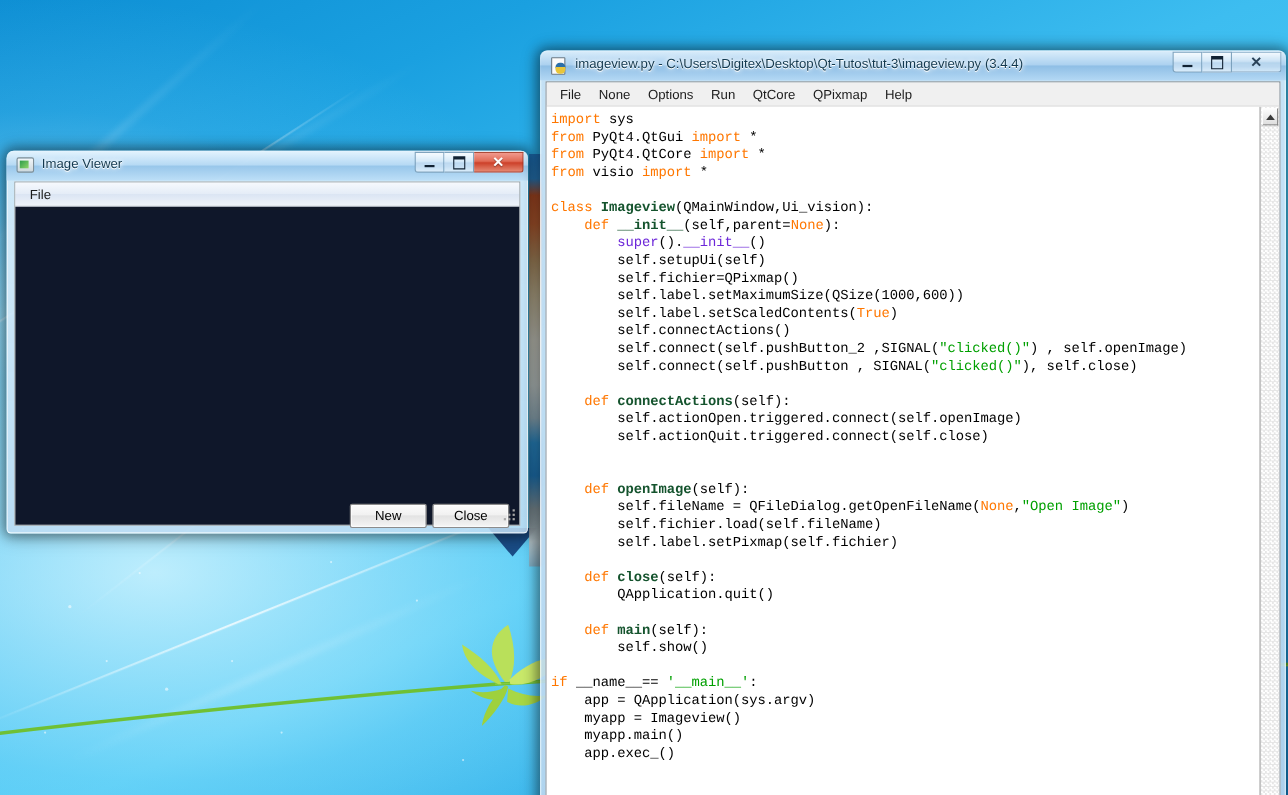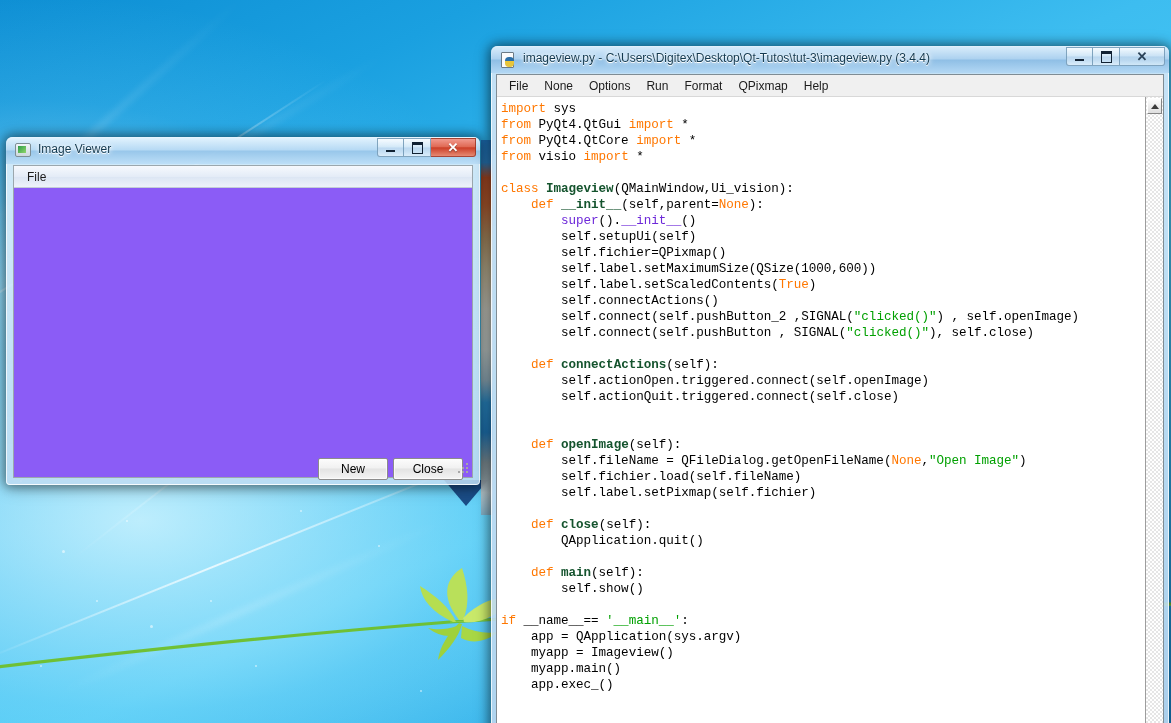--- a/index.html
+++ b/index.html
@@ -156,21 +156,21 @@
     border-bottom: 1px solid #c3cdd8;
     display: flex; align-items: center;
     padding-left: 6px;
   }
   #iv-menubar .mi {
     font-size: 12px; color: #1c1c1c;
     padding: 2px 7px;
   }
   #iv-canvas {
     position: absolute; left: 0; right: 0; top: 22px; bottom: 0;
-    background: #8b5cf6;
+    background: #0f172a;
   }
   .qt-btn {
     position: absolute;
     height: 22px;
     background: linear-gradient(to bottom, #fcfcfc 0%, #f1f1f1 45%, #e3e3e3 50%, #f4f4f4 100%);
     border: 1px solid #8c8c8c;
     border-radius: 2px;
     font-size: 12px;
     color: #000;
     display: flex; align-items: center; justify-content: center;
@@ -381,21 +381,21 @@
         </div>
       </div>
     </div>
 
     <div id="idle-client">
       <div id="idle-menubar">
         <span class="mi">File</span>
         <span class="mi">None</span>
         <span class="mi">Options</span>
         <span class="mi">Run</span>
-        <span class="mi">Format</span>
+        <span class="mi">QtCore</span>
         <span class="mi">QPixmap</span>
         <span class="mi">Help</span>
       </div>
 
       <div id="editor-area">
         <div id="code"><div><span class="k">import</span><span> sys</span></div><div><span class="k">from</span><span> PyQt4.QtGui </span><span class="k">import</span><span> *</span></div><div><span class="k">from</span><span> PyQt4.QtCore </span><span class="k">import</span><span> *</span></div><div><span class="k">from</span><span> visio </span><span class="k">import</span><span> *</span></div><div>&nbsp;</div><div><span class="k">class</span><span> </span><span class="d">Imageview</span><span>(QMainWindow,Ui_vision):</span></div><div><span>    </span><span class="k">def</span><span> </span><span class="d">__init__</span><span>(self,parent=</span><span class="k">None</span><span>):</span></div><div><span>        </span><span class="b">super</span><span>().</span><span class="b">__init__</span><span>()</span></div><div><span>        self.setupUi(self)</span></div><div><span>        self.fichier=QPixmap()</span></div><div><span>        self.label.setMaximumSize(QSize(1000,600))</span></div><div><span>        self.label.setScaledContents(</span><span class="k">True</span><span>)</span></div><div><span>        self.connectActions()</span></div><div><span>        self.connect(self.pushButton_2 ,SIGNAL(</span><span class="s">"clicked()"</span><span>) , self.openImage)</span></div><div><span>        self.connect(self.pushButton , SIGNAL(</span><span class="s">"clicked()"</span><span>), self.close)</span></div><div>&nbsp;</div><div><span>    </span><span class="k">def</span><span> </span><span class="d">connectActions</span><span>(self):</span></div><div><span>        self.actionOpen.triggered.connect(self.openImage)</span></div><div><span>        self.actionQuit.triggered.connect(self.close)</span></div><div>&nbsp;</div><div>&nbsp;</div><div><span>    </span><span class="k">def</span><span> </span><span class="d">openImage</span><span>(self):</span></div><div><span>        self.fileName = QFileDialog.getOpenFileName(</span><span class="k">None</span><span>,</span><span class="s">"Open Image"</span><span>)</span></div><div><span>        self.fichier.load(self.fileName)</span></div><div><span>        self.label.setPixmap(self.fichier)</span></div><div>&nbsp;</div><div><span>    </span><span class="k">def</span><span> </span><span class="d">close</span><span>(self):</span></div><div><span>        QApplication.quit()</span></div><div>&nbsp;</div><div><span>    </span><span class="k">def</span><span> </span><span class="d">main</span><span>(self):</span></div><div><span>        self.show()</span></div><div>&nbsp;</div><div><span class="k">if</span><span> __name__== </span><span class="s">'__main__'</span><span>:</span></div><div><span>    app = QApplication(sys.argv)</span></div><div><span>    myapp = Imageview()</span></div><div><span>    myapp.main()</span></div><div><span>    app.exec_()</span></div></div>
         <div id="vscroll">
           <div class="sb-arrow up">
             <span class="tri-up"></span>
           </div>

